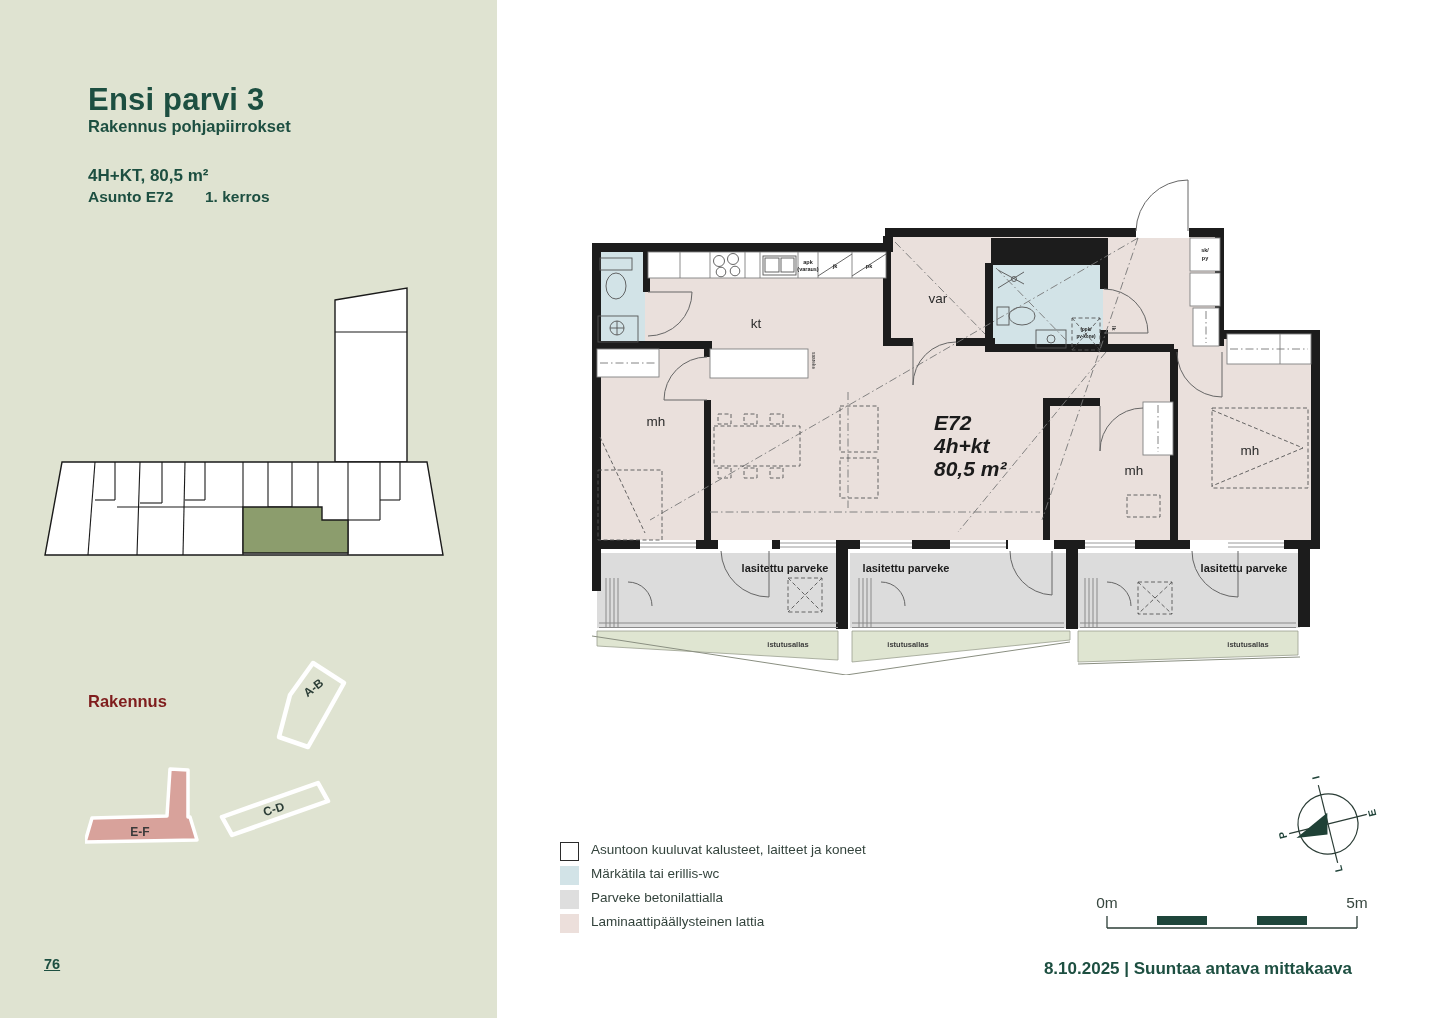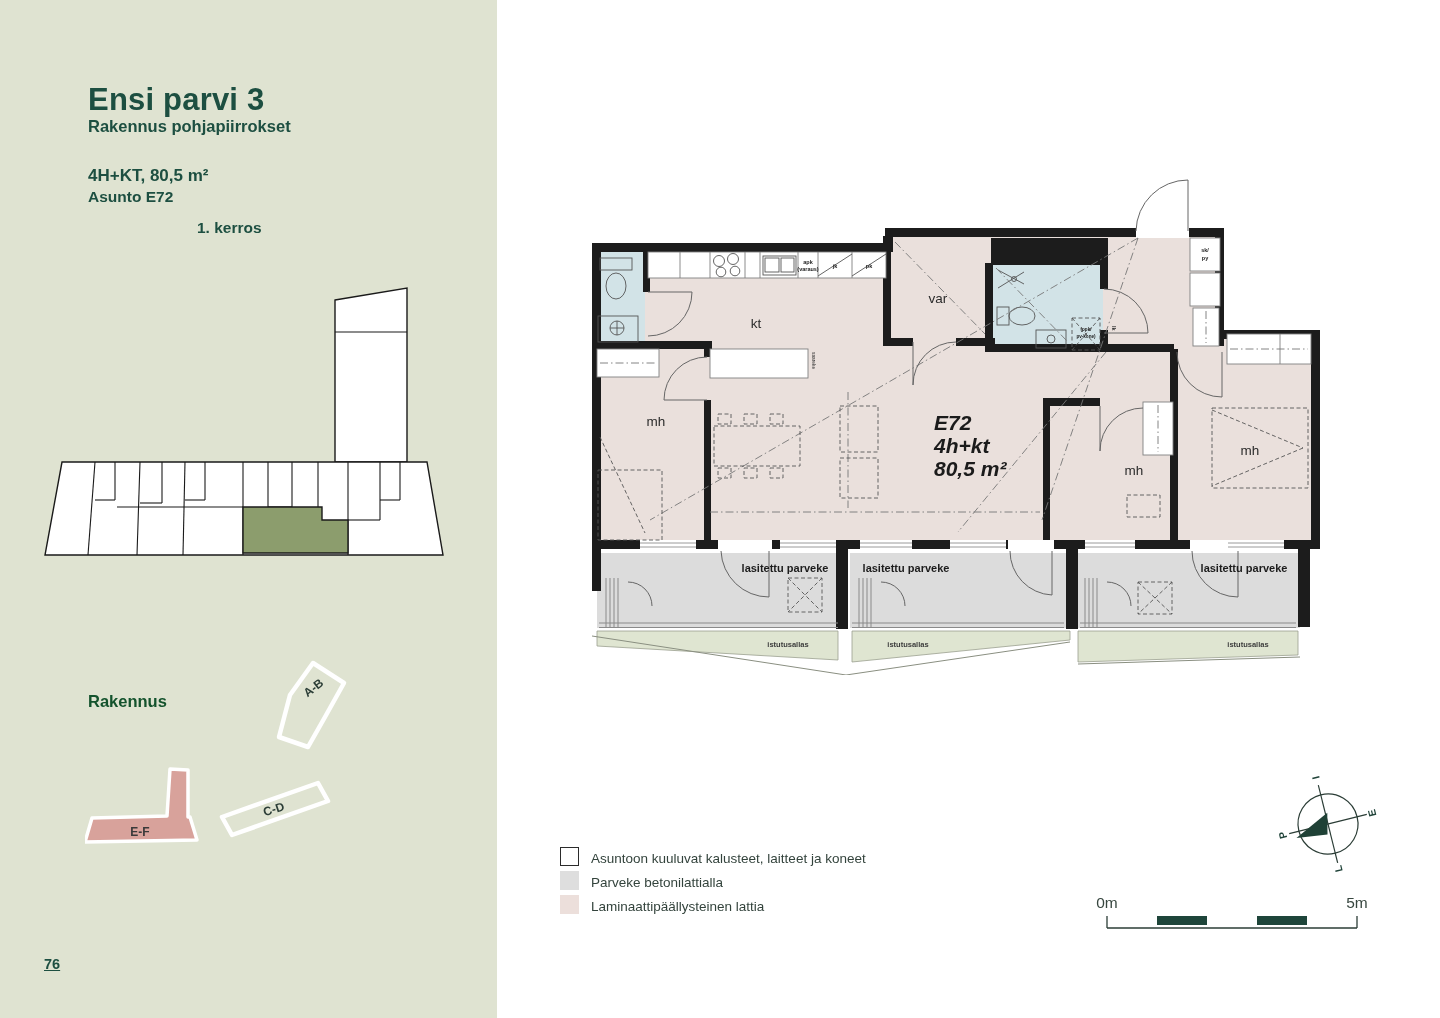--- a/index.html
+++ b/index.html
@@ -4,28 +4,28 @@
 <style>
   html,body{margin:0;padding:0;background:#fff;}
   body{font-family:"Liberation Sans",sans-serif;-webkit-font-smoothing:antialiased;}
   #page{position:relative;width:1440px;height:1018px;background:#ffffff;overflow:hidden;}
   
   #sidebar{position:absolute;left:0;top:0;width:497px;height:1018px;background:#dfe3d1;}
   .sb-title{position:absolute;left:88px;top:82px;font-size:31px;font-weight:700;color:#1d4f41;letter-spacing:.2px;}
   .sb-sub{position:absolute;left:88px;top:117px;font-size:16.5px;font-weight:600;color:#1d4f41;}
   .sb-spec{position:absolute;left:88px;top:158px;font-size:17px;font-weight:700;color:#1d4f41;margin-top:8px;}
   .sb-unitrow{position:absolute;left:88px;top:188px;font-size:15.5px;font-weight:600;color:#1d4f41;}
-  .sb-unitrow .floor{position:absolute;left:109px;top:0;white-space:nowrap;margin-top:31px;}
-  .sb-rak{position:absolute;left:88px;top:692px;font-size:16.5px;font-weight:700;color:#14532d;}
+  .sb-unitrow .floor{position:absolute;left:117px;top:0;white-space:nowrap;}
+  .sb-rak{position:absolute;left:88px;top:692px;font-size:16.5px;font-weight:700;color:#7f1d1d;}
   .sb-page{position:absolute;left:44px;top:956px;font-size:14.5px;font-weight:600;color:#1d4f41;text-decoration:underline;}
   svg text{font-family:"Liberation Sans",sans-serif;}
   .serif-it{font-family:"Liberation Serif",serif;font-style:italic;font-weight:700;}
   
   #legend{position:absolute;left:560px;top:842px;}
-  .lg-row{position:relative;height:24px;margin-bottom:0;display:flex;align-items:flex-end;}
+  .lg-row{position:relative;height:24px;margin-bottom:0;display:flex;align-items:flex-start;}
   .lg-sw{width:19px;height:19px;margin-right:12px;border:1.5px solid transparent;box-sizing:border-box;flex:0 0 auto;}
   .lg-tx{font-size:13.5px;color:#33433c;font-weight:500;white-space:nowrap;}
   
   #dateline{position:absolute;left:1000px;top:959px;width:352px;text-align:right;font-size:17px;font-weight:700;color:#1d4f41;}
   .abs{position:absolute;}
 </style>
 </head>
 <body>
 
 <div id="page">
@@ -334,20 +334,24 @@
       <text x="812" y="352" font-size="4.8" transform="rotate(90 812 352)">saareke</text>
     </g>
   </svg>
 
   <div id="legend">
     <div class="lg-row">
       <span class="lg-sw" style="background: rgb(255, 255, 255); border-color: rgb(43, 43, 43);"></span>
       <span class="lg-tx">Asuntoon kuuluvat kalusteet, laitteet ja koneet</span>
     </div>
     <div class="lg-row">
+      <span class="lg-sw" style="background: rgb(210, 227, 231); border-color: transparent;"></span>
+      <span class="lg-tx">Märkätila tai erillis-wc</span>
+    </div>
+    <div class="lg-row">
       <span class="lg-sw" style="background: rgb(222, 222, 222); border-color: transparent;"></span>
       <span class="lg-tx">Parveke betonilattialla</span>
     </div>
     <div class="lg-row">
       <span class="lg-sw" style="background: rgb(236, 223, 219); border-color: transparent;"></span>
       <span class="lg-tx">Laminaattipäällysteinen lattia</span>
     </div>
   </div>
 
   <svg class="abs" style="left:1278px;top:772px;" width="100" height="100" viewBox="0 0 100 100">
@@ -370,14 +374,15 @@
     <text x="272" y="20" font-size="15.5" fill="#37463f" text-anchor="middle">5m</text>
     <g stroke="#2b3d36" stroke-width="1.3">
       <line x1="22" y1="40" x2="272" y2="40"></line>
       <line x1="22" y1="28" x2="22" y2="40"></line>
       <line x1="272" y1="28" x2="272" y2="40"></line>
     </g>
     <rect x="72" y="28" width="50" height="9" fill="#1e453a"></rect>
     <rect x="172" y="28" width="50" height="9" fill="#1e453a"></rect>
   </svg>
 
+  <div id="dateline">8.10.2025 | Suuntaa antava mittakaava</div>
 
 </div>
 
 </body></html>

